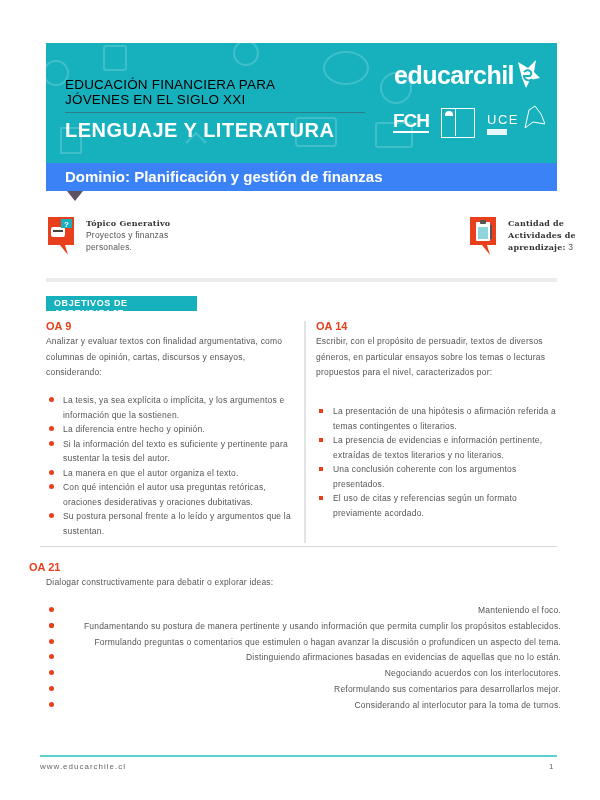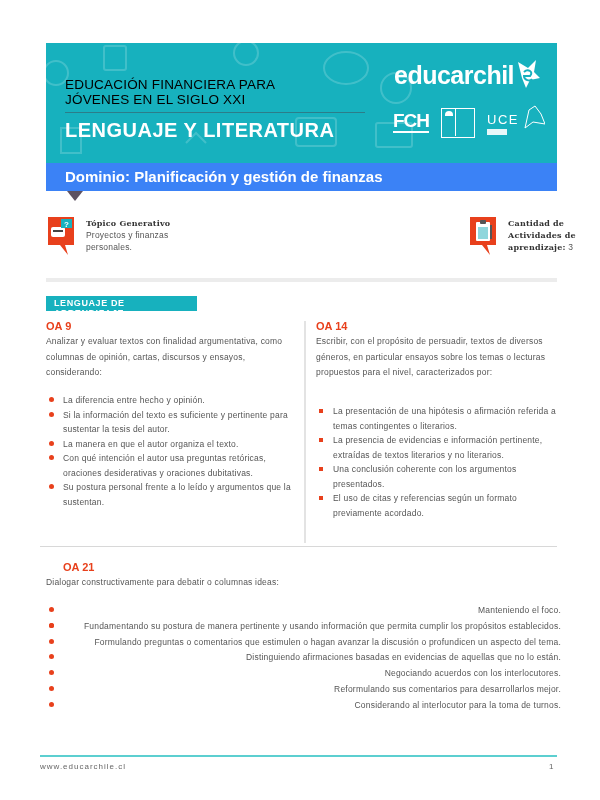--- a/index.html
+++ b/index.html
@@ -137,47 +137,48 @@
       <rect x="20" y="8" width="2" height="14" fill="#555"></rect>
     </svg>
     <div class="info-text" style="width:75px;">
       <b>Cantidad de Actividades de aprendizaje:</b>
       <span>3</span>
     </div>
   </div>
 </div>
 <div class="info-divider"></div>
 
-<div class="section-badge">LENGUAJE DE APRENDIZAJE</div>
+<div class="section-badge">OBJETIVOS DE APRENDIZAJE</div>
 
 <div class="oa-title" style="left:46px;top:320px;">OA 9</div>
 <div class="para" style="left:46px;top:334px;width:250px;">Analizar y evaluar textos con finalidad argumentativa, como columnas de opinión, cartas, discursos y ensayos, considerando:</div>
 <ul class="bullets round" style="left:46px;top:393px;width:255px;">
+  <li><span class="dot"></span><span>La tesis, ya sea explícita o implícita, y los argumentos e información que la sostienen.</span></li>
   <li><span class="dot"></span><span>La diferencia entre hecho y opinión.</span></li>
   <li><span class="dot"></span><span>Si la información del texto es suficiente y pertinente para sustentar la tesis del autor.</span></li>
   <li><span class="dot"></span><span>La manera en que el autor organiza el texto.</span></li>
   <li><span class="dot"></span><span>Con qué intención el autor usa preguntas retóricas, oraciones desiderativas y oraciones dubitativas.</span></li>
   <li><span class="dot"></span><span>Su postura personal frente a lo leído y argumentos que la sustentan.</span></li>
 </ul>
 
 <div class="v-divider"></div>
 
 <div class="oa-title" style="left:316px;top:320px;">OA 14</div>
 <div class="para" style="left:316px;top:334px;width:240px;">Escribir, con el propósito de persuadir, textos de diversos géneros, en particular ensayos sobre los temas o lecturas propuestos para el nivel, caracterizados por:</div>
 <ul class="bullets square" style="left:316px;top:404px;width:245px;">
   <li><span class="dot"></span><span>La presentación de una hipótesis o afirmación referida a temas contingentes o literarios.</span></li>
   <li><span class="dot"></span><span>La presencia de evidencias e información pertinente, extraídas de textos literarios y no literarios.</span></li>
   <li><span class="dot"></span><span>Una conclusión coherente con los argumentos presentados.</span></li>
   <li><span class="dot"></span><span>El uso de citas y referencias según un formato previamente acordado.</span></li>
 </ul>
 
 <div class="h-divider"></div>
 
-<div class="oa-title" style="left:63px;top:561px;">OA 21</div>
-<div class="para" style="left:46px;top:575px;width:510px;">Dialogar constructivamente para debatir o columnas ideas:</div>
+<div class="oa-title" style="left:29px;top:561px;">OA 21</div>
+<div class="para" style="left:46px;top:575px;width:510px;">Dialogar constructivamente para debatir o explorar ideas:</div>
 <ul class="bullets round" style="left:46px;top:603px;width:515px;line-height:15.8px;text-align:right;">
   <li><span class="dot"></span><span>Manteniendo el foco.</span></li>
   <li><span class="dot"></span></li>
   <li><span class="dot"></span><span>Fundamentando su postura de manera pertinente y usando información que permita cumplir los propósitos establecidos.</span></li>
   <li><span class="dot"></span><span>Formulando preguntas o comentarios que estimulen o hagan avanzar la discusión o profundicen un aspecto del tema.</span></li>
   <li><span class="dot"></span><span>Distinguiendo afirmaciones basadas en evidencias de aquellas que no lo están.</span></li>
   <li><span class="dot"></span><span>Negociando acuerdos con los interlocutores.</span></li>
   <li><span class="dot"></span><span>Reformulando sus comentarios para desarrollarlos mejor.</span></li>
   <li><span class="dot"></span><span>Considerando al interlocutor para la toma de turnos.</span></li>
 </ul>

